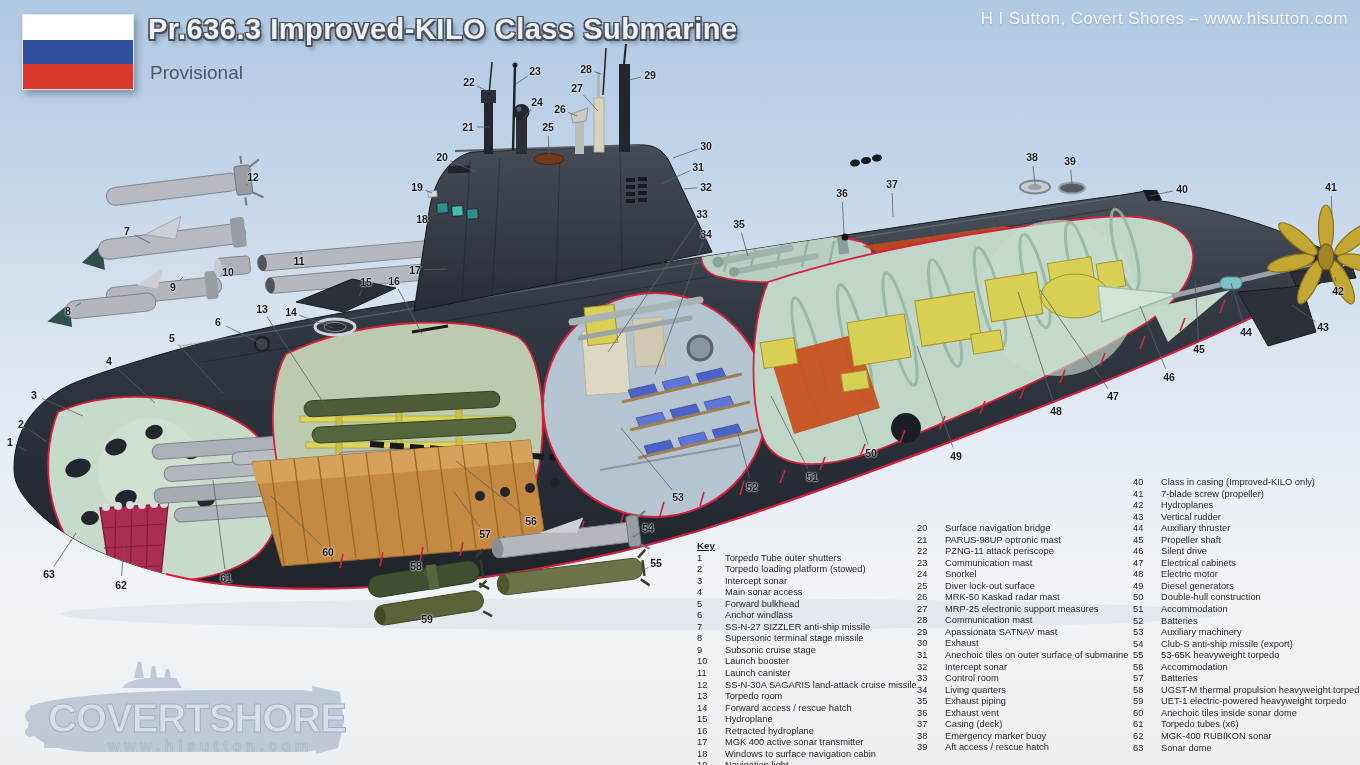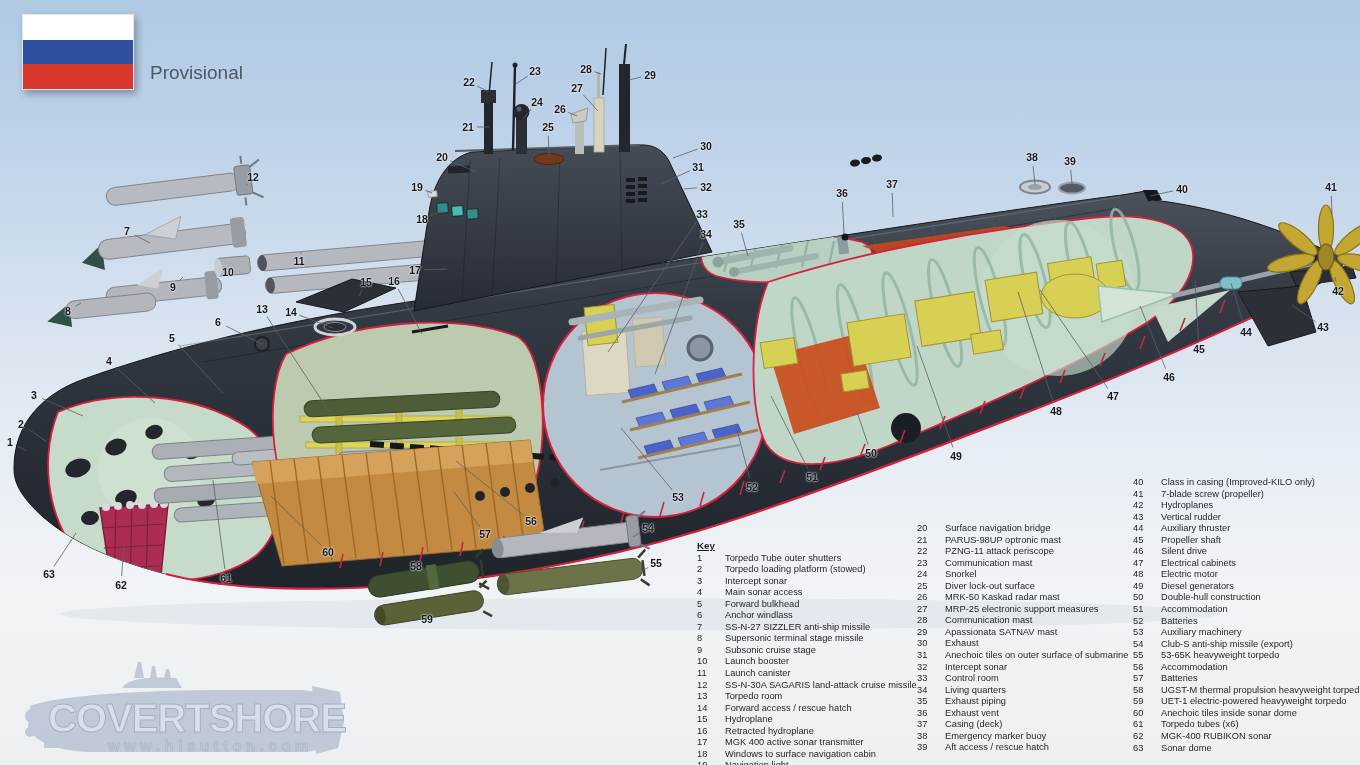--- a/index.html
+++ b/index.html
@@ -471,21 +471,23 @@
       <div class="co" style="left: 226px; top: 578px;">61</div>
       <div class="co" style="left: 121px; top: 585px;">62</div>
       <div class="co" style="left: 49px; top: 574px;">63</div>
     </div>
 
   <div class="flag">
     <div class="f-white"></div>
     <div class="f-blue"></div>
     <div class="f-red"></div>
   </div>
+  <div class="title">Pr.636.3 Improved-KILO Class Submarine</div>
   <div class="subtitle">Provisional</div>
+  <div class="attribution">H I Sutton, Covert Shores – www.hisutton.com</div>
 
   <div class="kcol kcol-1">
     <div class="khead">Key</div>
   <div class="krow">
         <span class="kn">1</span>
         <span class="kl">Torpedo Tube outer shutters</span>
       </div>
       <div class="krow">
         <span class="kn">2</span>
         <span class="kl">Torpedo loading platform (stowed)</span>

